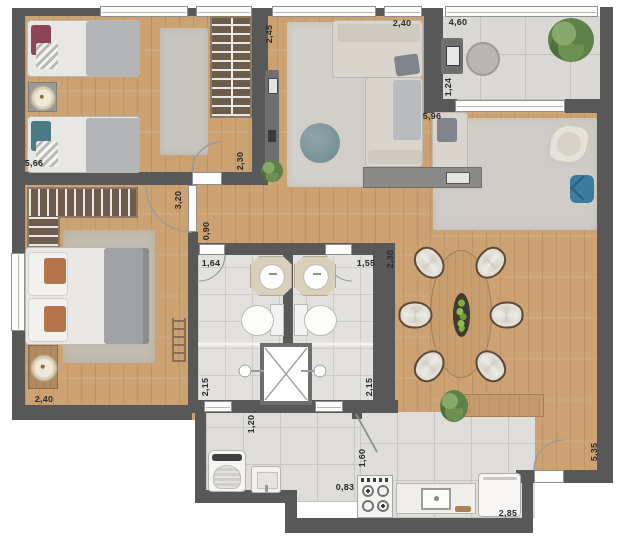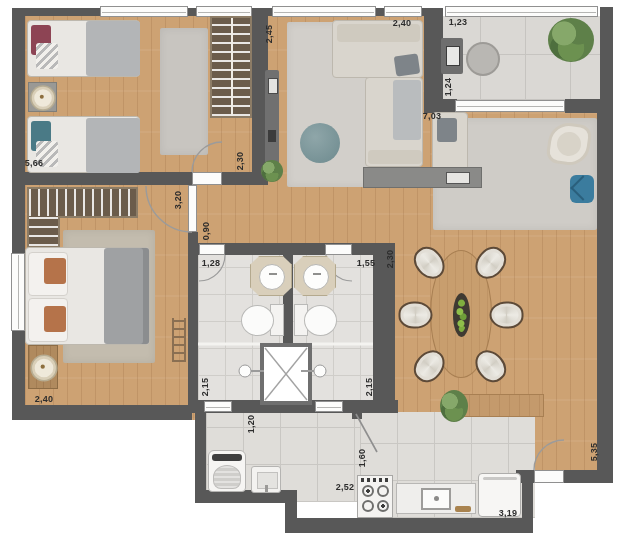--- a/index.html
+++ b/index.html
@@ -257,31 +257,31 @@
   <div class="chair-d" style="left:477px;top:246px;transform:rotate(-140deg);"></div>
   <div class="chair-d" style="left:402px;top:298px;transform:rotate(90deg);"></div>
   <div class="chair-d" style="left:493px;top:298px;transform:rotate(-90deg);"></div>
   <div class="chair-d" style="left:416px;top:349px;transform:rotate(40deg);"></div>
   <div class="chair-d" style="left:477px;top:349px;transform:rotate(-40deg);"></div>
 
   <div id="labels">
       <div class="dim" style="left: 34px; top: 163px;">5,66</div>
       <div class="dim v" style="left: 269px; top: 34px;">2,45</div>
       <div class="dim" style="left: 402px; top: 23px;">2,40</div>
-      <div class="dim" style="left: 458px; top: 22px;">1,23</div>
+      <div class="dim" style="left: 458px; top: 22px;">4,60</div>
       <div class="dim v" style="left: 448px; top: 87px;">1,24</div>
-      <div class="dim" style="left: 432px; top: 116px;">7,03</div>
+      <div class="dim" style="left: 432px; top: 116px;">5,96</div>
       <div class="dim v" style="left: 240px; top: 161px;">2,30</div>
       <div class="dim v" style="left: 178px; top: 200px;">3,20</div>
       <div class="dim v" style="left: 206px; top: 231px;">0,90</div>
-      <div class="dim" style="left: 211px; top: 263px;">1,28</div>
+      <div class="dim" style="left: 211px; top: 263px;">1,64</div>
       <div class="dim" style="left: 366px; top: 263px;">1,55</div>
       <div class="dim v" style="left: 390px; top: 259px;">2,30</div>
       <div class="dim v" style="left: 205px; top: 387px;">2,15</div>
       <div class="dim v" style="left: 369px; top: 387px;">2,15</div>
       <div class="dim" style="left: 44px; top: 399px;">2,40</div>
       <div class="dim v" style="left: 251px; top: 424px;">1,20</div>
-      <div class="dim" style="left: 345px; top: 487px;">2,52</div>
+      <div class="dim" style="left: 345px; top: 487px;">0,83</div>
       <div class="dim v" style="left: 362px; top: 458px;">1,60</div>
-      <div class="dim" style="left: 508px; top: 513px;">3,19</div>
+      <div class="dim" style="left: 508px; top: 513px;">2,85</div>
       <div class="dim v" style="left: 594px; top: 452px;">5,35</div>
     </div>
 </div>
 
 </body></html>

